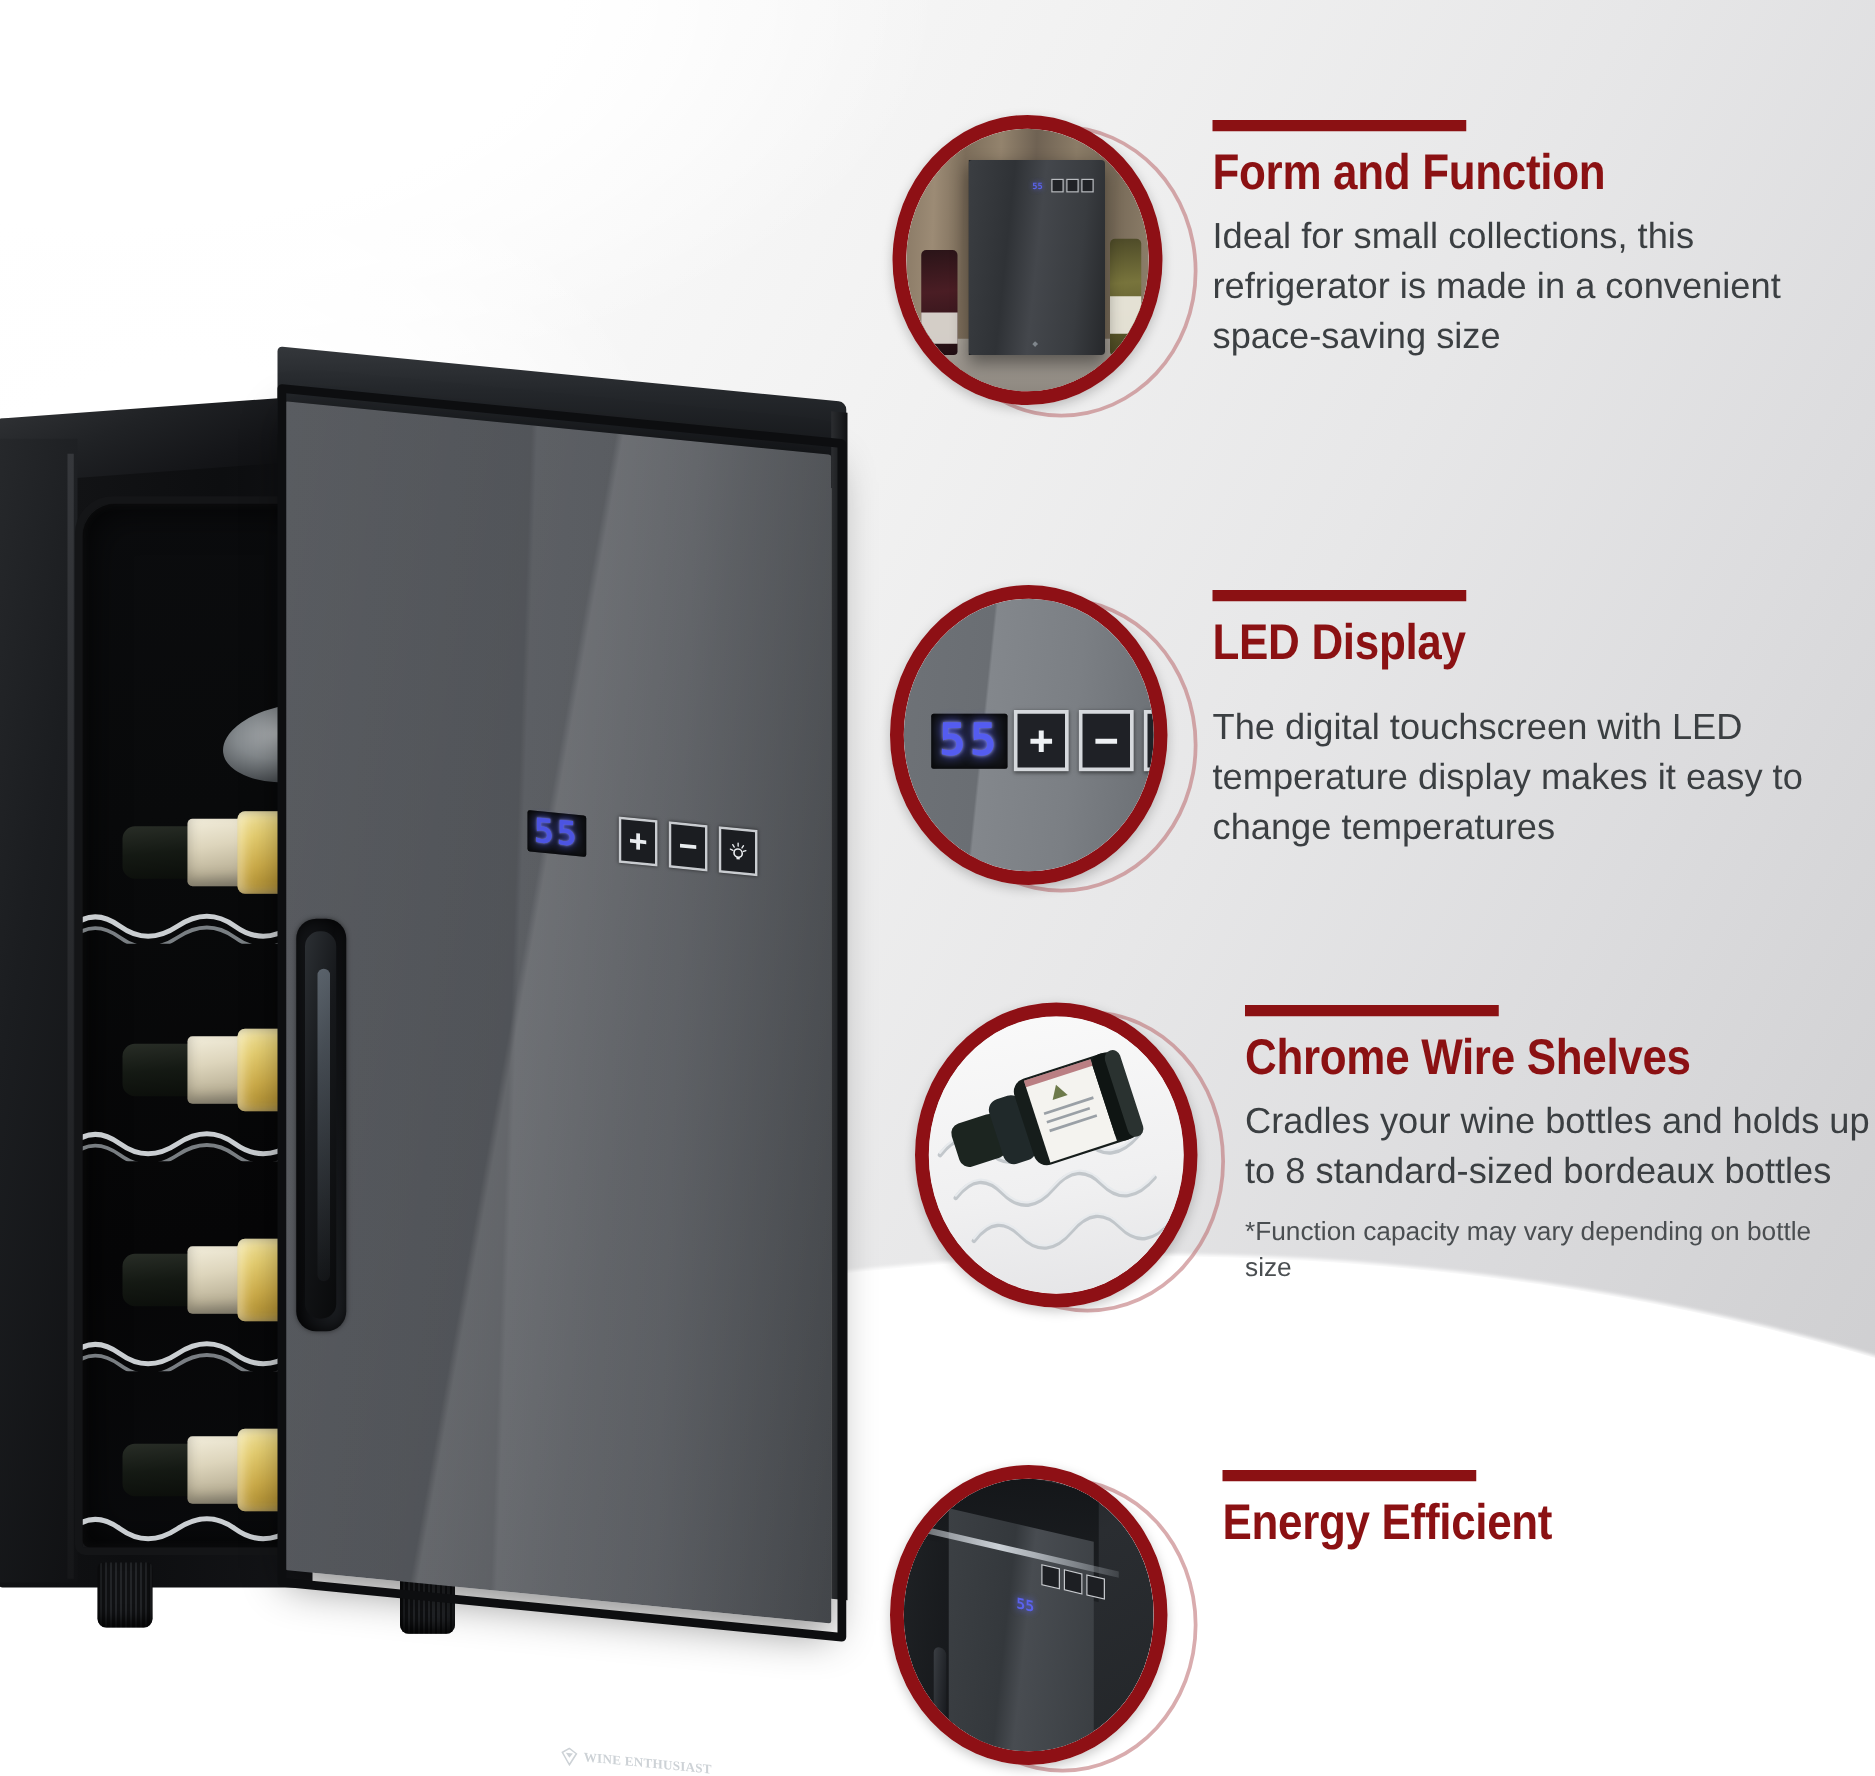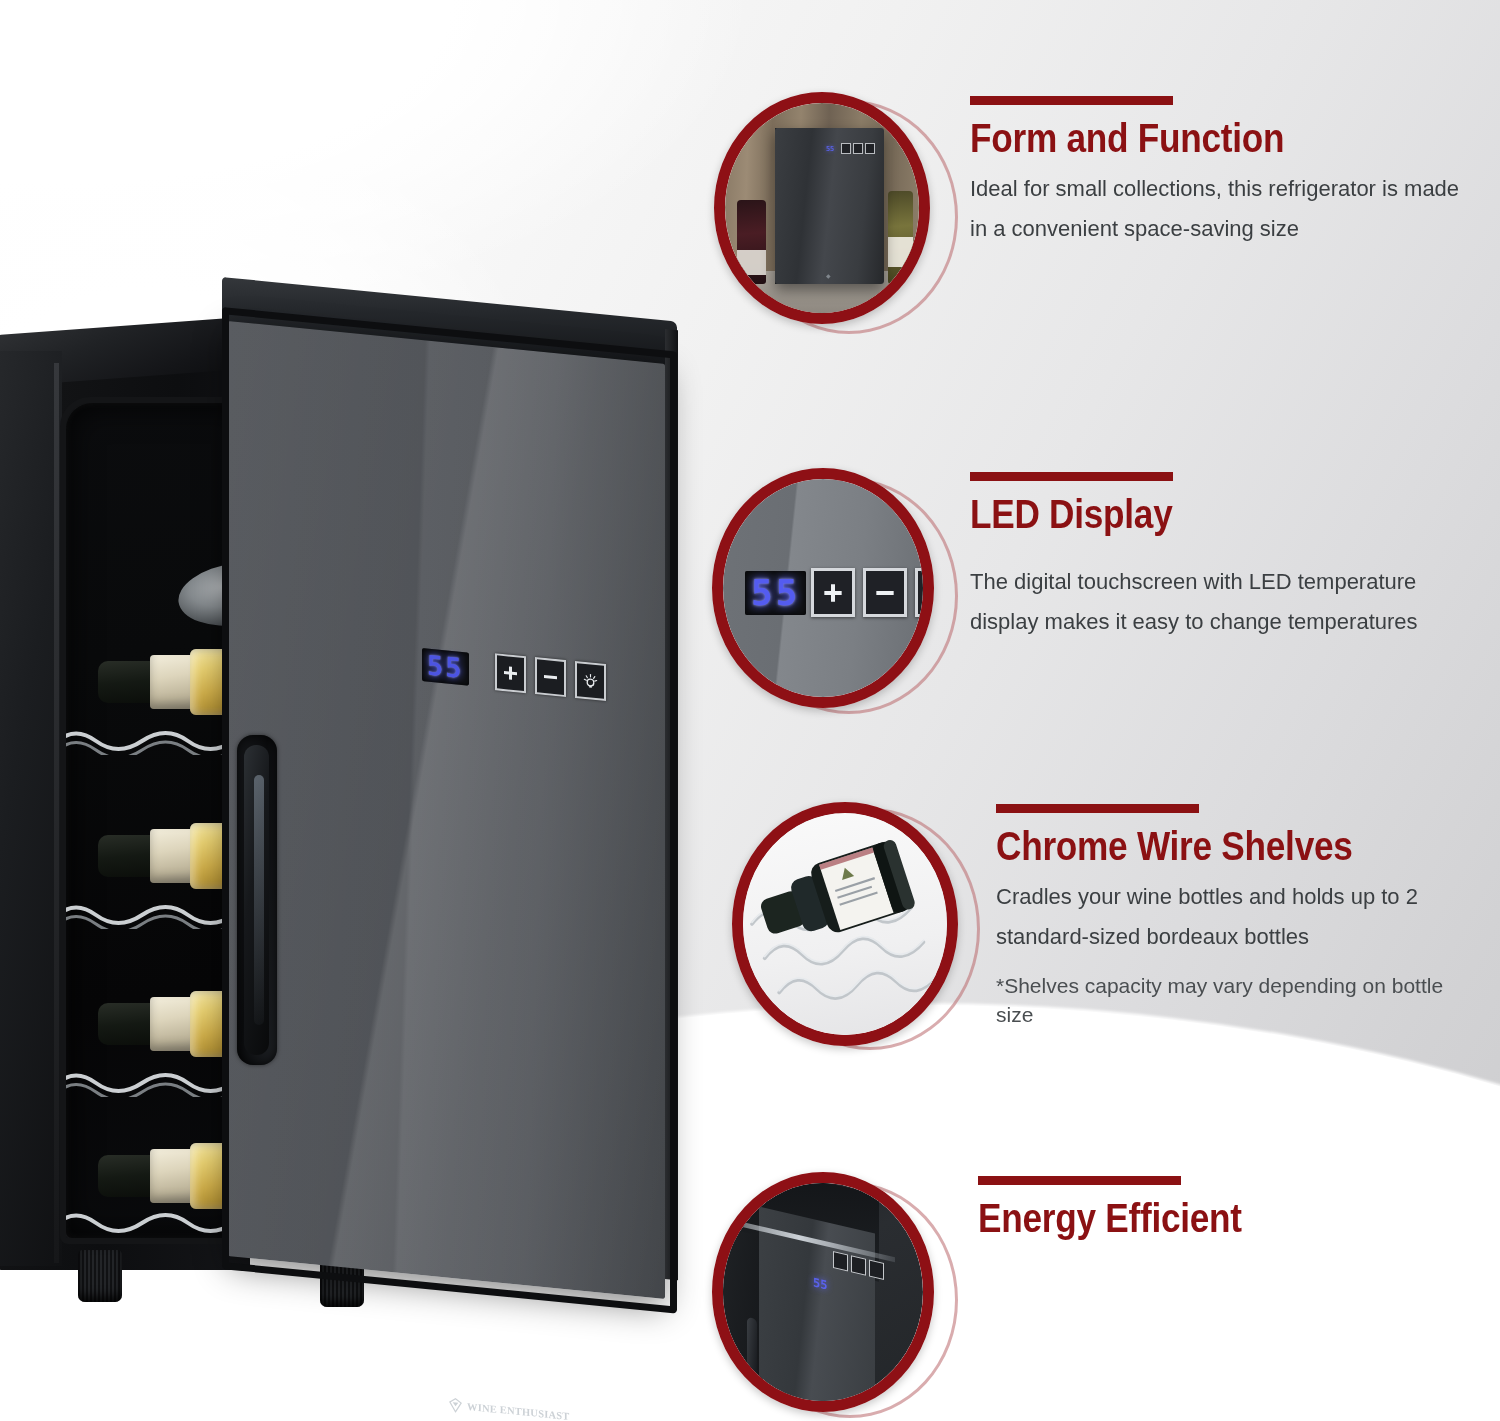--- a/index.html
+++ b/index.html
@@ -122,21 +122,21 @@
   .circ{position:absolute;border-radius:50%;overflow:hidden;
      border:11px solid #8e1015;box-sizing:border-box;
      box-shadow:0 3px 9px rgba(0,0,0,.22);}
   .circ-inner{position:absolute;inset:0;overflow:hidden;border-radius:50%;}
 
   .ftext{margin-left:26px;padding-top:4px;}
   .frule{height:9px;background:#8b1113;margin-bottom:12px;}
   .fhead{color:#8b1113;font-size:40px;line-height:42px;font-weight:bold;
      font-family:"Liberation Sans Narrow","Liberation Sans",sans-serif;
      transform:scaleX(.88);transform-origin:left center;letter-spacing:-.3px;margin-bottom:10px;}
-  .fbody{color:#3b3f42;font-size:22px;line-height:40px;max-width:500px;}
+  .fbody{color:#3b3f42;font-size:29px;line-height:40px;max-width:500px;}
   .fnote{color:#4a4e51;font-size:21px;line-height:29px;margin-top:14px;max-width:460px;}
 
   
   .sc1-wall{position:absolute;inset:0;
      background:linear-gradient(92deg,#8a7a66 0%,#9c8b75 12%,#7d6e5b 24%,#93836d 38%,#6f6253 52%,#8b7c67 68%,#776a58 84%,#8e7f6a 100%);}
   .sc1-floor{position:absolute;left:0;bottom:0;width:100%;height:20%;
      background:linear-gradient(180deg,#a9a39a,#8e8880);}
   .sc1-fridge{position:absolute;left:26%;top:12%;width:56%;height:74%;
      background:linear-gradient(96deg,#3b3e42 0%,#2f3236 30%,#44474c 50%,#393c40 78%,#26282b 100%);
      border-radius:3px;box-shadow:0 6px 14px rgba(0,0,0,.45);}
@@ -402,22 +402,22 @@
               <rect x="158" y="48" width="18" height="80" rx="8" fill="#0f1513"></rect>
               <rect x="170" y="48" width="14" height="80" rx="7" fill="#2a3230"></rect>
             </g>
           </svg>
         </div>
       </div>
     </div>
     <div class="ftext">
       <div class="frule" style="width:203px;"></div>
       <div class="fhead">Chrome Wire Shelves</div>
-      <div class="fbody">Cradles your wine bottles and holds up to 2 standard-sized bordeaux bottles</div>
-      <div class="fnote">*Shelves capacity may vary depending on bottle size</div>
+      <div class="fbody">Cradles your wine bottles and holds up to 8 standard-sized bordeaux bottles</div>
+      <div class="fnote">*Function capacity may vary depending on bottle size</div>
     </div>
   </div>
 
   <div class="feature" style="left:22px;top:1172px;">
     <div class="circle-wrap" style="width:240px;height:250px;">
       <div class="circ-outer" style="left:30px;top:10px;width:210px;height:230px;"></div>
       <div class="circ" style="left:0;top:0;width:222px;height:240px;">
         <div class="circ-inner">
           <div class="sc4"></div>
           <div class="sc4-topA"></div>

